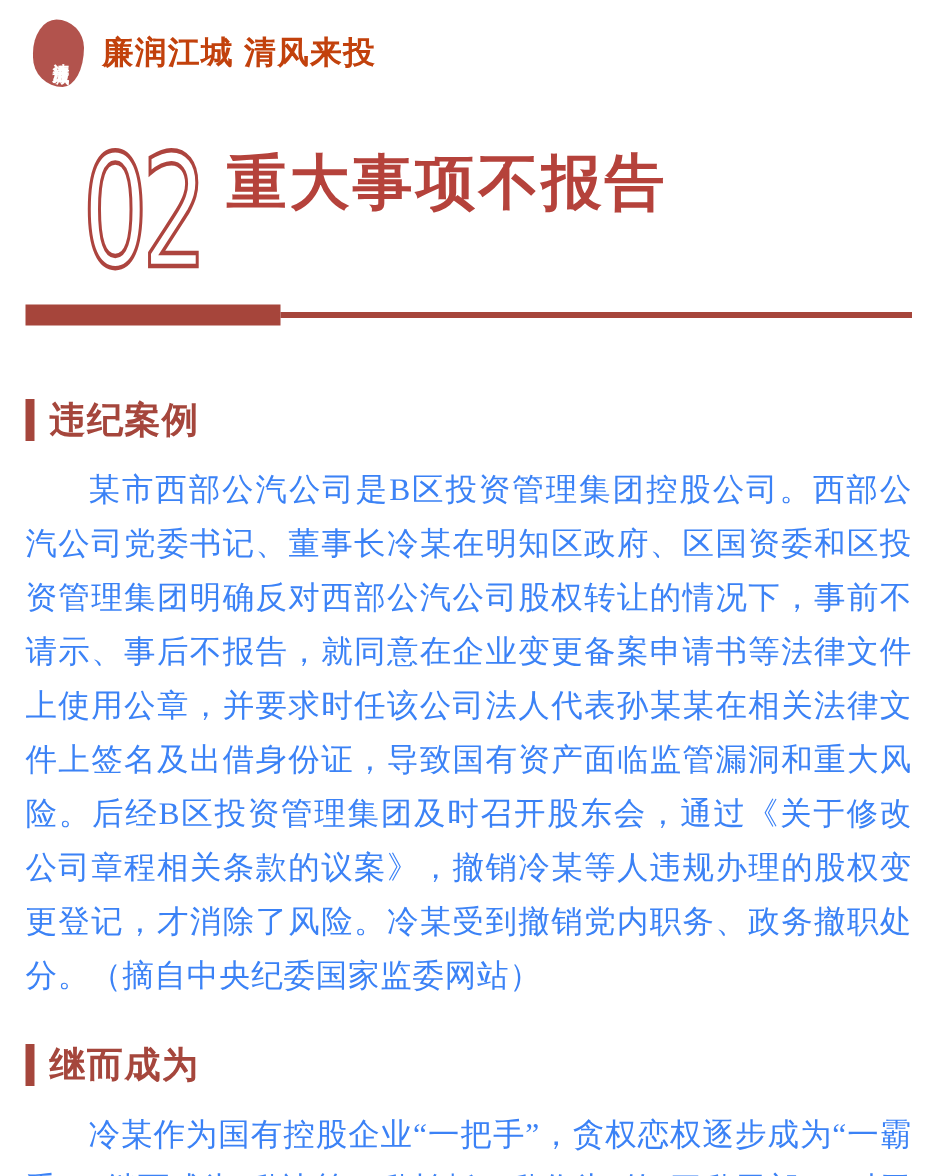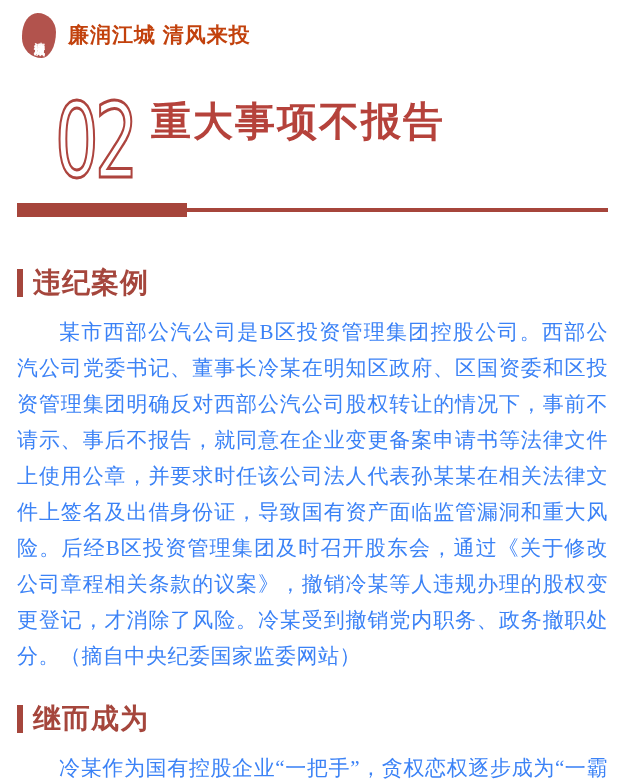--- a/index.html
+++ b/index.html
@@ -91,21 +91,21 @@
     height: 4px;
     background: #a6453b;
   }
 
   
   .section-label {
     display: flex;
     align-items: center;
     margin-left: 17px;
     color: #a5463c;
-    font-size: 28px;
+    font-size: 24px;
     font-weight: bold;
     letter-spacing: 1px;
   }
   .section-label .label-bar {
     width: 6px;
     height: 28px;
     background: #a5463c;
     margin-right: 10px;
     flex: 0 0 auto;
   }

